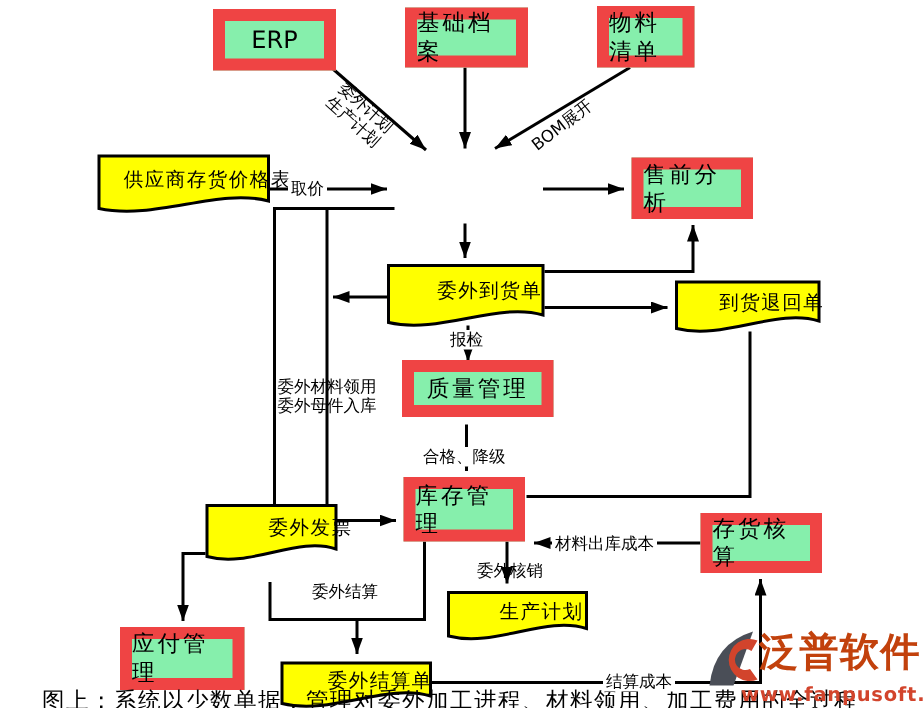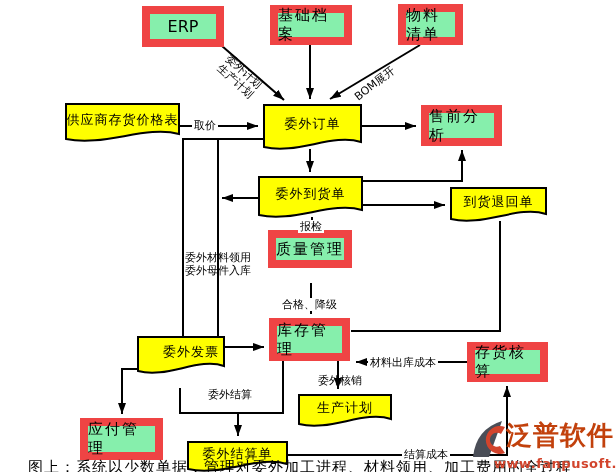--- a/index.html
+++ b/index.html
@@ -10,21 +10,21 @@
     color:#000;
   }
   svg.lines{position:absolute;left:0;top:0;z-index:1;}
   .gbox{
     position:absolute;z-index:2;
     background:#86efac;border:8px solid #ef4444;
     display:flex;align-items:center;justify-content:center;
     font-size:15px;letter-spacing:2px;box-sizing:border-box;
   }
   .doc{
-    position:absolute;z-index:2;
+    position:absolute;z-index:2;padding-left:32px;
   }
   .doc .shape{position:absolute;left:0;top:0;overflow:visible;}
   .doc .doc-label{
     position:absolute;left:0;top:0;right:0;bottom:6px;z-index:2;
     display:flex;align-items:center;justify-content:center;
     font-size:13px;letter-spacing:1px;
   }
   .elabel{
     position:absolute;z-index:3;font-size:11px;line-height:13px;
     white-space:nowrap;
@@ -69,36 +69,30 @@
       <path d="M238,413 L238,436" marker-end="url(#arw)"></path>
       <path d="M137,369 L122,369 L122,414" marker-end="url(#arw)"></path>
       <path d="M288,455 L507,455 L507,386" marker-end="url(#arw)"></path>
     </g>
   </svg>
 
   <div class="gbox" style="left:142px;top:6px;width:82px;height:41px;font-size:16px;letter-spacing:0;">ERP</div>
   <div class="gbox" style="left:270px;top:5px;width:82px;height:40px;">基础档案</div>
   <div class="gbox" style="left:398px;top:4px;width:65px;height:41px;">物料清单</div>
   <div class="gbox" style="left:421px;top:105px;width:81px;height:41px;">售前分析</div>
-  <div class="gbox" style="left:268px;top:230px;width:84px;height:38px;">质量管理</div>
+  <div class="gbox" style="left:268px;top:240px;width:101px;height:38px;">质量管理</div>
   <div class="gbox" style="left:269px;top:318px;width:81px;height:43px;">库存管理</div>
   <div class="gbox" style="left:467px;top:342px;width:81px;height:40px;">存货核算</div>
   <div class="gbox" style="left:80px;top:418px;width:83px;height:42px;">应付管理</div>
 
   <div class="doc" style="left:65px;top:103px;width:115px;height:39px;">
       <svg class="shape" width="115" height="47" viewBox="0 0 115 47">
         <path d="M1,1 L114,1 L114,31 C 80.5,22 39.1,44 1,36 Z" fill="#FFFF00" stroke="#000000" stroke-width="2"></path>
       </svg>
     <span class="doc-label">供应商存货价格表</span>
-  </div>
-  <div class="doc" style="left:263px;top:104px;width:99px;height:46px;">
-      <svg class="shape" width="99" height="54" viewBox="0 0 99 54">
-        <path d="M1,1 L98,1 L98,38 C 69.3,29 33.660000000000004,51 1,43 Z" fill="#FFFF00" stroke="#000000" stroke-width="2"></path>
-      </svg>
-    <span class="doc-label">委外订单</span>
   </div>
   <div class="doc" style="left:258px;top:176px;width:105px;height:42px;">
       <svg class="shape" width="105" height="50" viewBox="0 0 105 50">
         <path d="M1,1 L104,1 L104,34 C 73.5,25 35.7,47 1,39 Z" fill="#FFFF00" stroke="#000000" stroke-width="2"></path>
       </svg>
     <span class="doc-label">委外到货单</span>
   </div>
   <div class="doc" style="left:450px;top:187px;width:97px;height:35px;">
       <svg class="shape" width="97" height="43" viewBox="0 0 97 43">
         <path d="M1,1 L96,1 L96,27 C 67.89999999999999,18 32.980000000000004,40 1,32 Z" fill="#FFFF00" stroke="#000000" stroke-width="2"></path>

